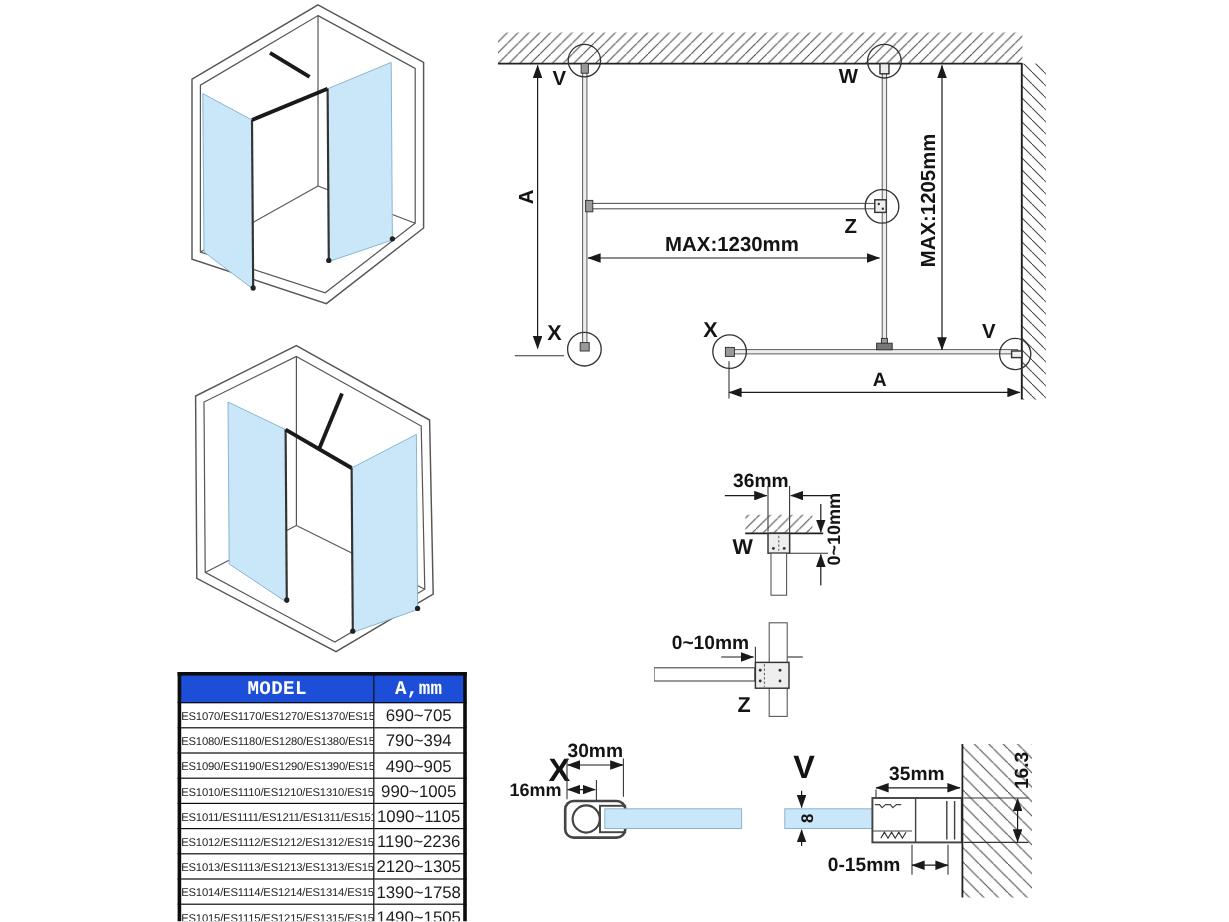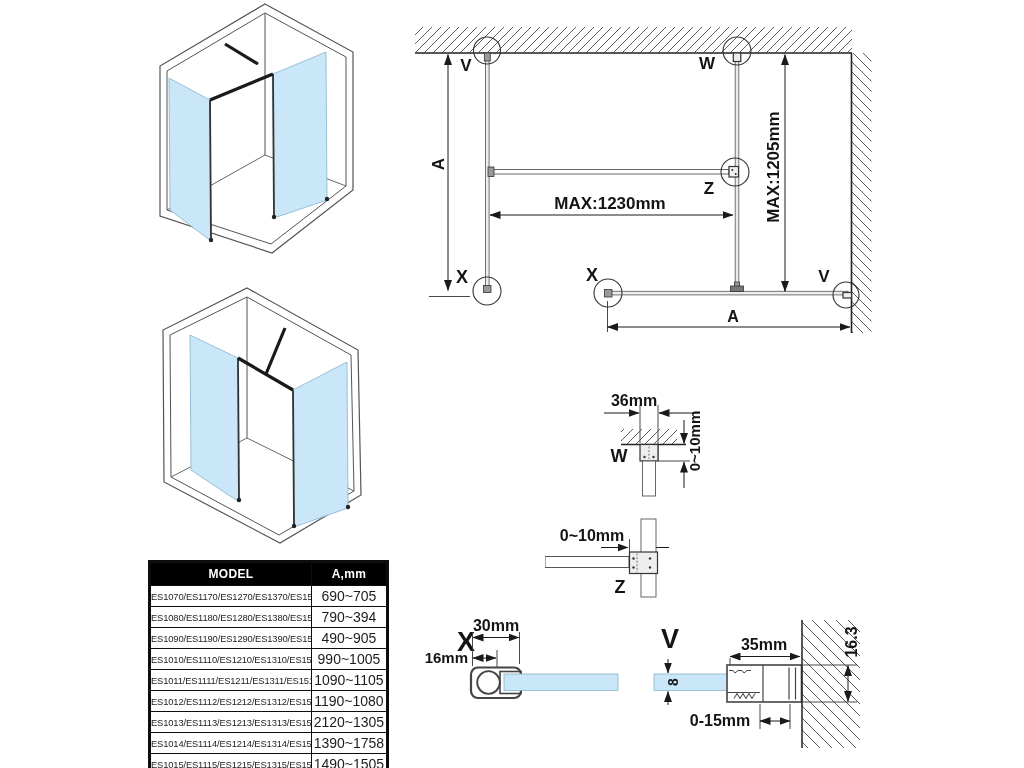--- a/index.html
+++ b/index.html
@@ -13,22 +13,22 @@
   .ext{stroke:#333;stroke-width:.9;fill:none;}
   .wall{stroke:#222;stroke-width:1.6;fill:none;}
   .panel{fill:#ededed;stroke:#666;stroke-width:.9;}
   .circ{fill:none;stroke:#333;stroke-width:1.1;}
   .brk{fill:#999;stroke:#333;stroke-width:.8;}
   .brkL{fill:#eee;stroke:#333;stroke-width:1.2;}
   .glass{fill:#c9e7f8;stroke:#85b4cd;stroke-width:.8;}
   .pr{fill:#fff;stroke:#444;}
   table.models{position:absolute;left:148px;top:560px;width:241px;height:207px;
      border-collapse:collapse;table-layout:fixed;background:#fff;border:3px solid #0d0d0d;}
-  table.models th{background:#000000;color:#fff;font-size:12px;height:20px;
-     letter-spacing:.3px;font-weight:bold;border:1.6px solid #0d0d0d;}
+  table.models th{background:#1d4ed8;color:#fff;font-size:16px;height:20px;
+     letter-spacing:.3px;font-weight:bold;border:1.6px solid #0d0d0d;font-family:Liberation Mono, monospace;}
   table.models td{border:1.6px solid #0d0d0d;text-align:center;color:#1c1c1c;
      height:20px;padding:0;white-space:nowrap;overflow:hidden;}
   td.model{font-size:9.4px;letter-spacing:-.15px;}
   td.amm{font-size:14px;}
 </style>
 </head>
 <body>
 
 <div class="canvas">
 
@@ -264,21 +264,21 @@
       <tr>
         <td class="model">ES1010/ES1110/ES1210/ES1310/ES1510</td>
         <td class="amm">990~1005</td>
         </tr>
       <tr>
         <td class="model">ES1011/ES1111/ES1211/ES1311/ES1511</td>
         <td class="amm">1090~1105</td>
         </tr>
       <tr>
         <td class="model">ES1012/ES1112/ES1212/ES1312/ES1512</td>
-        <td class="amm">1190~1080</td>
+        <td class="amm">1190~2236</td>
         </tr>
       <tr>
         <td class="model">ES1013/ES1113/ES1213/ES1313/ES1513</td>
         <td class="amm">2120~1305</td>
         </tr>
       <tr>
         <td class="model">ES1014/ES1114/ES1214/ES1314/ES1514</td>
         <td class="amm">1390~1758</td>
         </tr>
       <tr>

